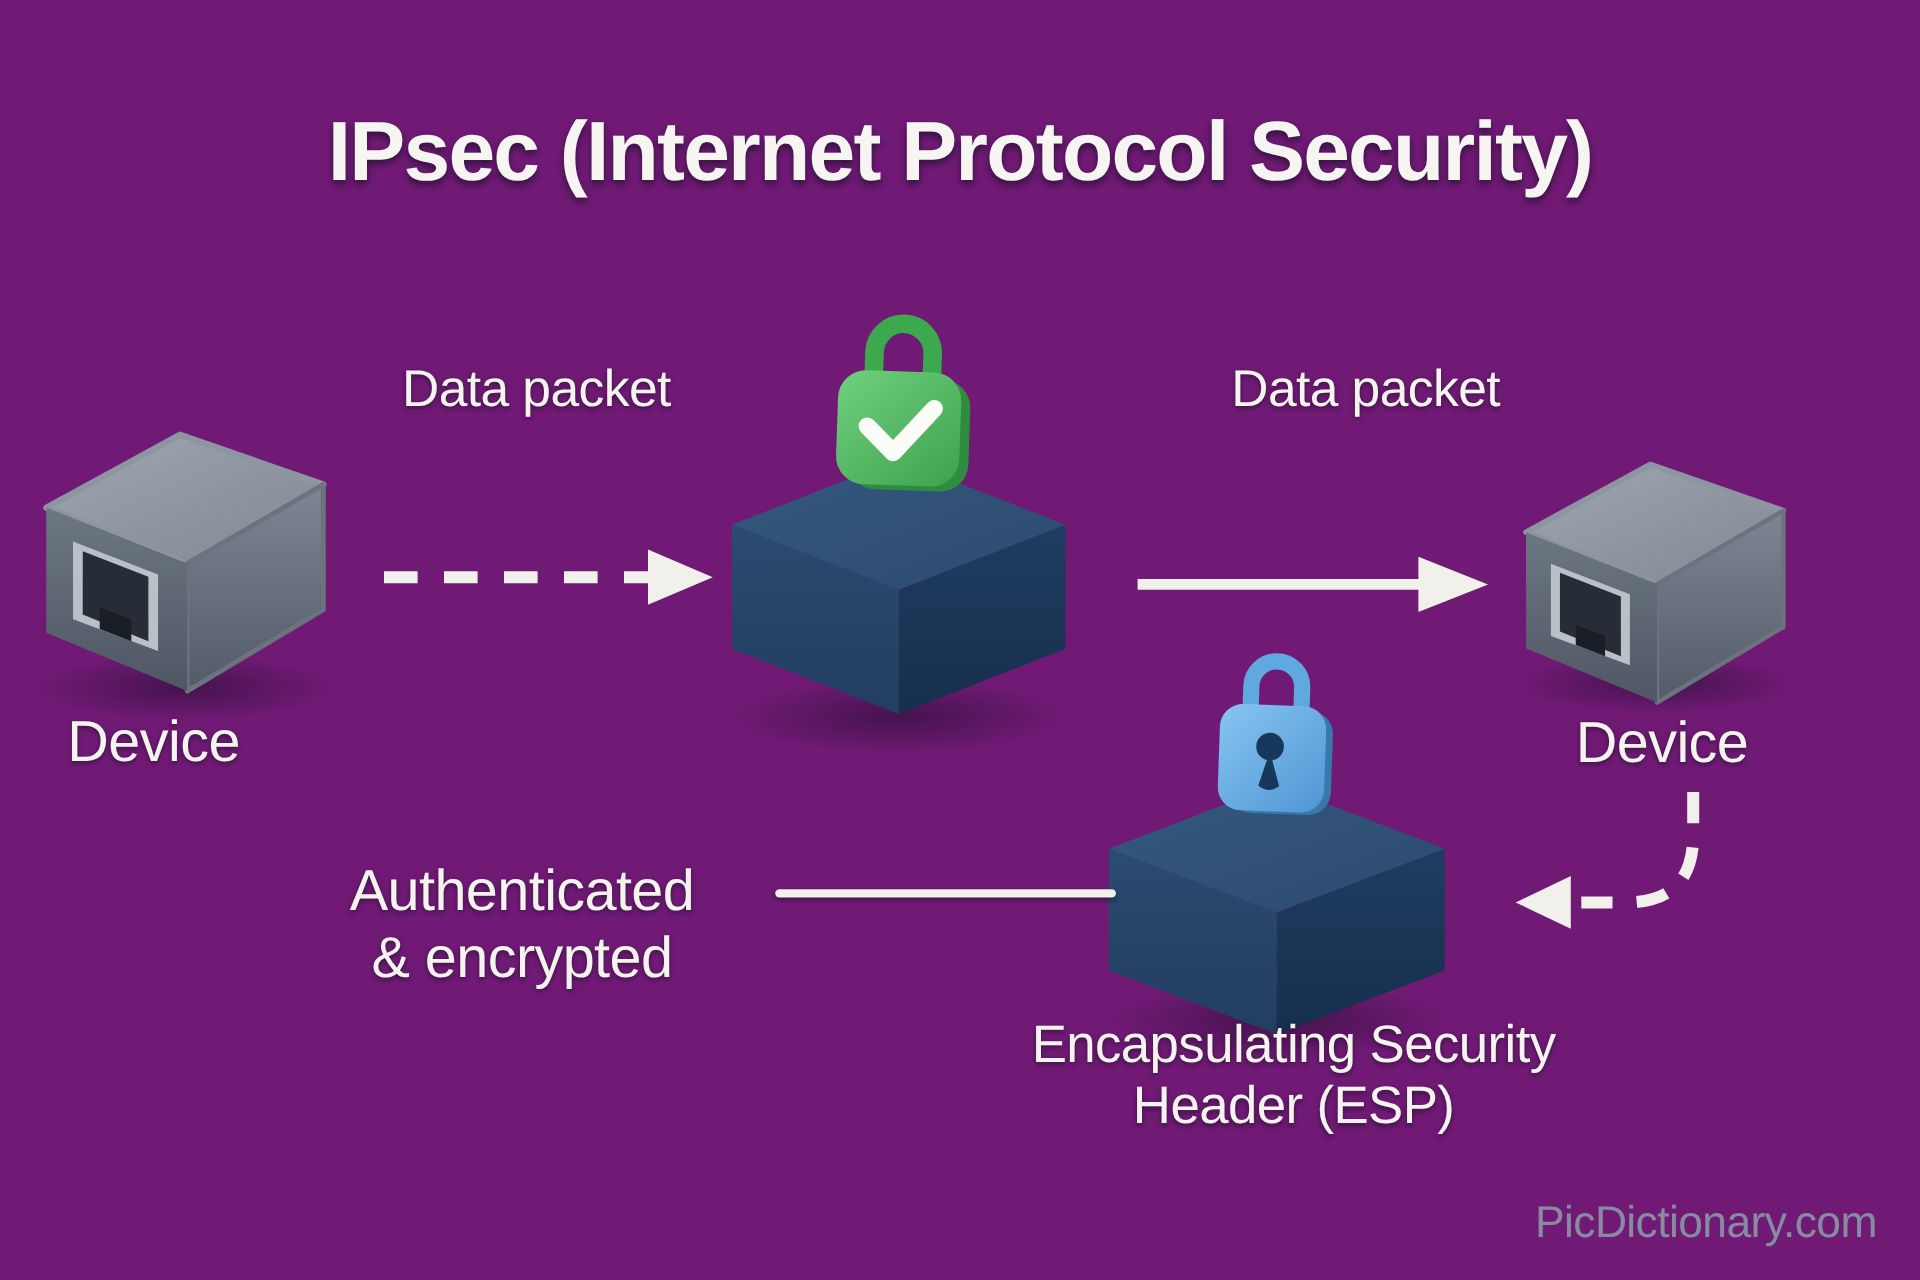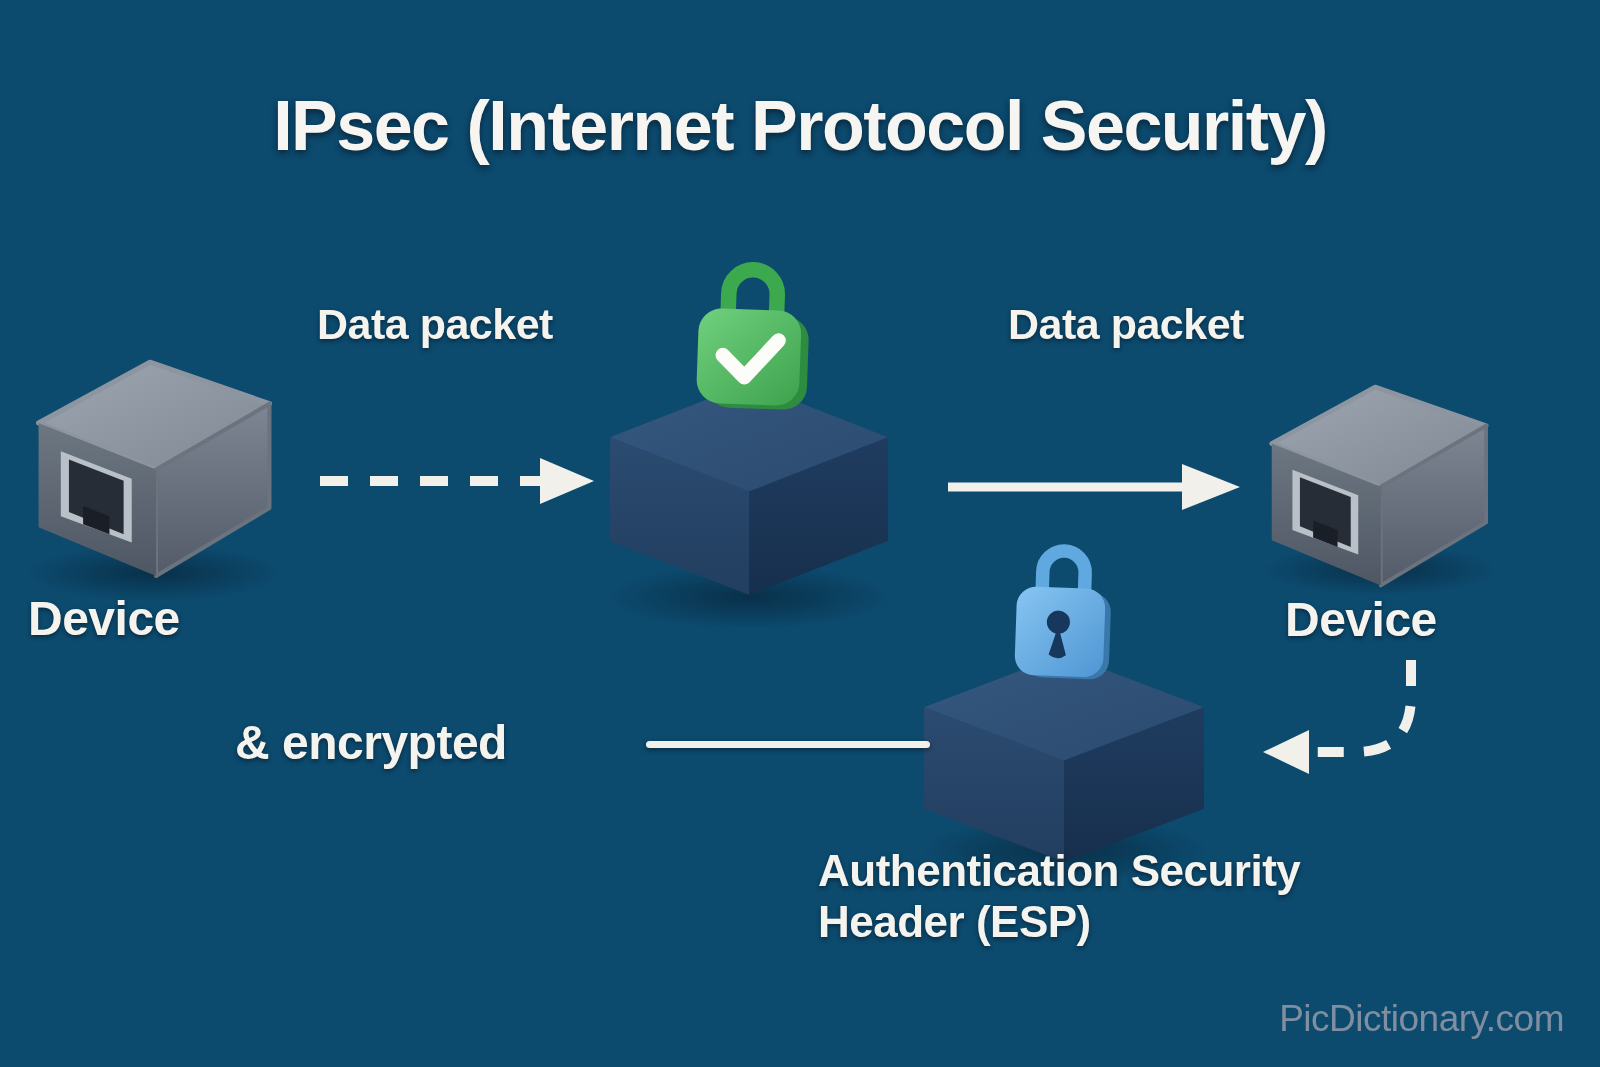--- a/index.html
+++ b/index.html
@@ -1,24 +1,24 @@
 <!DOCTYPE html>
 <html><head>
 <meta charset="utf-8">
 <style>
   html,body { margin:0; padding:0; background:#10192a; }
   #stage {
     position:relative; width:1600px; height:1067px; overflow:hidden;
-    background:#0c4a6e;
+    background:#701a75;
     font-family:"Liberation Sans", sans-serif;
     color:#f5f3ee;
   }
   .abs { position:absolute; }
   .lbl {
-    position:absolute; font-weight:bold; 
+    position:absolute; font-weight:normal; text-align:center;
     color:#f5f3ee; text-shadow:0 2px 4px rgba(8,14,24,.55);
     line-height:1.16; letter-spacing:-0.5px;
   }
   #title {
     position:absolute; top:86px; left:0; width:100%;
     text-align:center; font-size:70px; font-weight:bold;
     letter-spacing:-1.5px; color:#f6f5f2;
     text-shadow:0 3px 6px rgba(8,14,24,.6);
   }
   .packet-lbl { font-size:43px; }
@@ -145,24 +145,25 @@
     <use href="#cubeShape"></use>
   </svg>
   <svg class="abs" style="left:1009px; top:520px; transform:rotate(2deg);" width="104" height="166" viewBox="0 0 108 172">
     <path d="M 34 86 V 54 A 22 22 0 0 1 78 54 V 86" fill="none" stroke="#60a8e0" stroke-width="14" stroke-linecap="round"></path>
     <rect x="18" y="74" width="88" height="90" rx="20" fill="#3878ab"></rect>
     <rect x="8" y="70" width="92" height="92" rx="20" fill="url(#gBlueBody)"></rect>
     <circle cx="52" cy="106" r="12" fill="#17375c"></circle>
     <path d="M 52 110 L 43 140 Q 52 147 61 140 Z" fill="#17375c"></path>
   </svg>
   <div class="lbl big-lbl" style="left:818px; top:845px; width:520px;">
-    <span style="display:block">Authentication Security</span>
+    <span style="display:block">Encapsulating Security</span>
     <span style="display:block">Header (ESP)</span>
   </div>
 
   <div class="lbl node-lbl" style="left:235px; top:715px; width:400px;">
+    <span style="display:block">Authenticated</span>
     <span style="display:block">&amp; encrypted</span>
   </div>
   <div id="auth-line"></div>
 
   <div id="watermark">PicDictionary.com</div>
 
 </div>
 
 </body></html>

